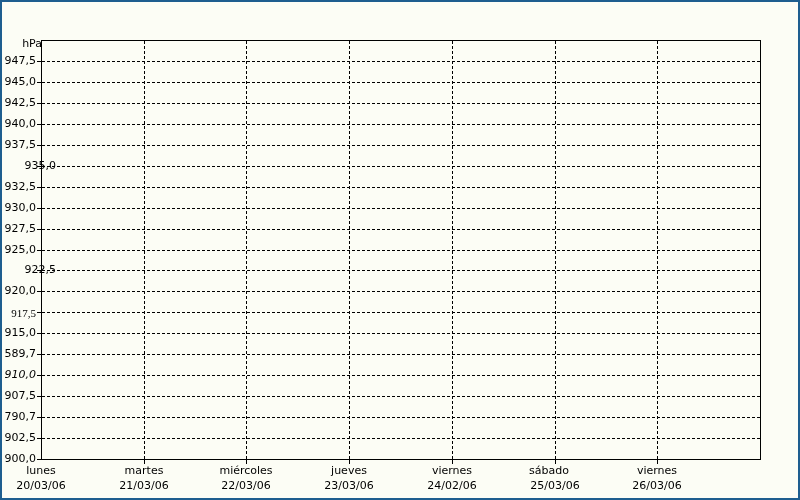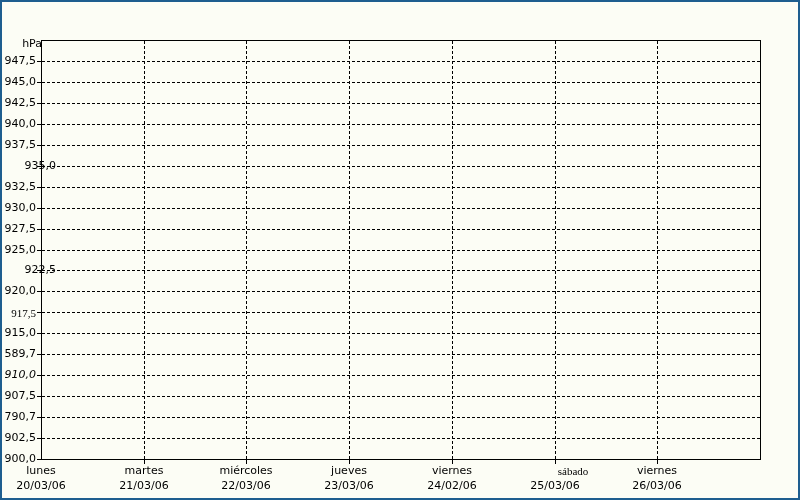--- a/index.html
+++ b/index.html
@@ -153,19 +153,19 @@
         <div class="xlabel" style="left: -19px; top: 440px; width: 120px; color: rgb(0, 0, 0);">lunes</div>
         <div class="xlabel" style="left: -19px; top: 455px; width: 120px; color: rgb(0, 0, 0);">20/03/06</div>
         <div class="xlabel" style="left: 84px; top: 440px; width: 120px; color: rgb(0, 0, 0);">martes</div>
         <div class="xlabel" style="left: 84px; top: 455px; width: 120px; color: rgb(0, 0, 0);">21/03/06</div>
         <div class="xlabel" style="left: 186px; top: 440px; width: 120px; color: rgb(0, 0, 0);">miércoles</div>
         <div class="xlabel" style="left: 186px; top: 455px; width: 120px; color: rgb(0, 0, 0);">22/03/06</div>
         <div class="xlabel" style="left: 289px; top: 440px; width: 120px; color: rgb(0, 0, 0);">jueves</div>
         <div class="xlabel" style="left: 289px; top: 455px; width: 120px; color: rgb(0, 0, 0);">23/03/06</div>
         <div class="xlabel" style="left: 392px; top: 440px; width: 120px; color: rgb(0, 0, 0);">viernes</div>
         <div class="xlabel" style="left: 392px; top: 455px; width: 120px; color: rgb(0, 0, 0);">24/02/06</div>
-        <div class="xlabel" style="left: 513px; top: 440px; width: 120px; color: rgb(0, 0, 0); font-family: Liberation Serif, serif;">sábado</div>
+        <div class="xlabel" style="left: 489px; top: 440px; width: 120px; color: rgb(0, 0, 0);">sábado</div>
         <div class="xlabel" style="left: 495px; top: 455px; width: 120px; color: rgb(0, 0, 0);">25/03/06</div>
         <div class="xlabel" style="left: 597px; top: 440px; width: 120px; color: rgb(0, 0, 0);">viernes</div>
         <div class="xlabel" style="left: 597px; top: 455px; width: 120px; color: rgb(0, 0, 0);">26/03/06</div>
       </div>
   </div>
 </div>
 
 </body></html>

